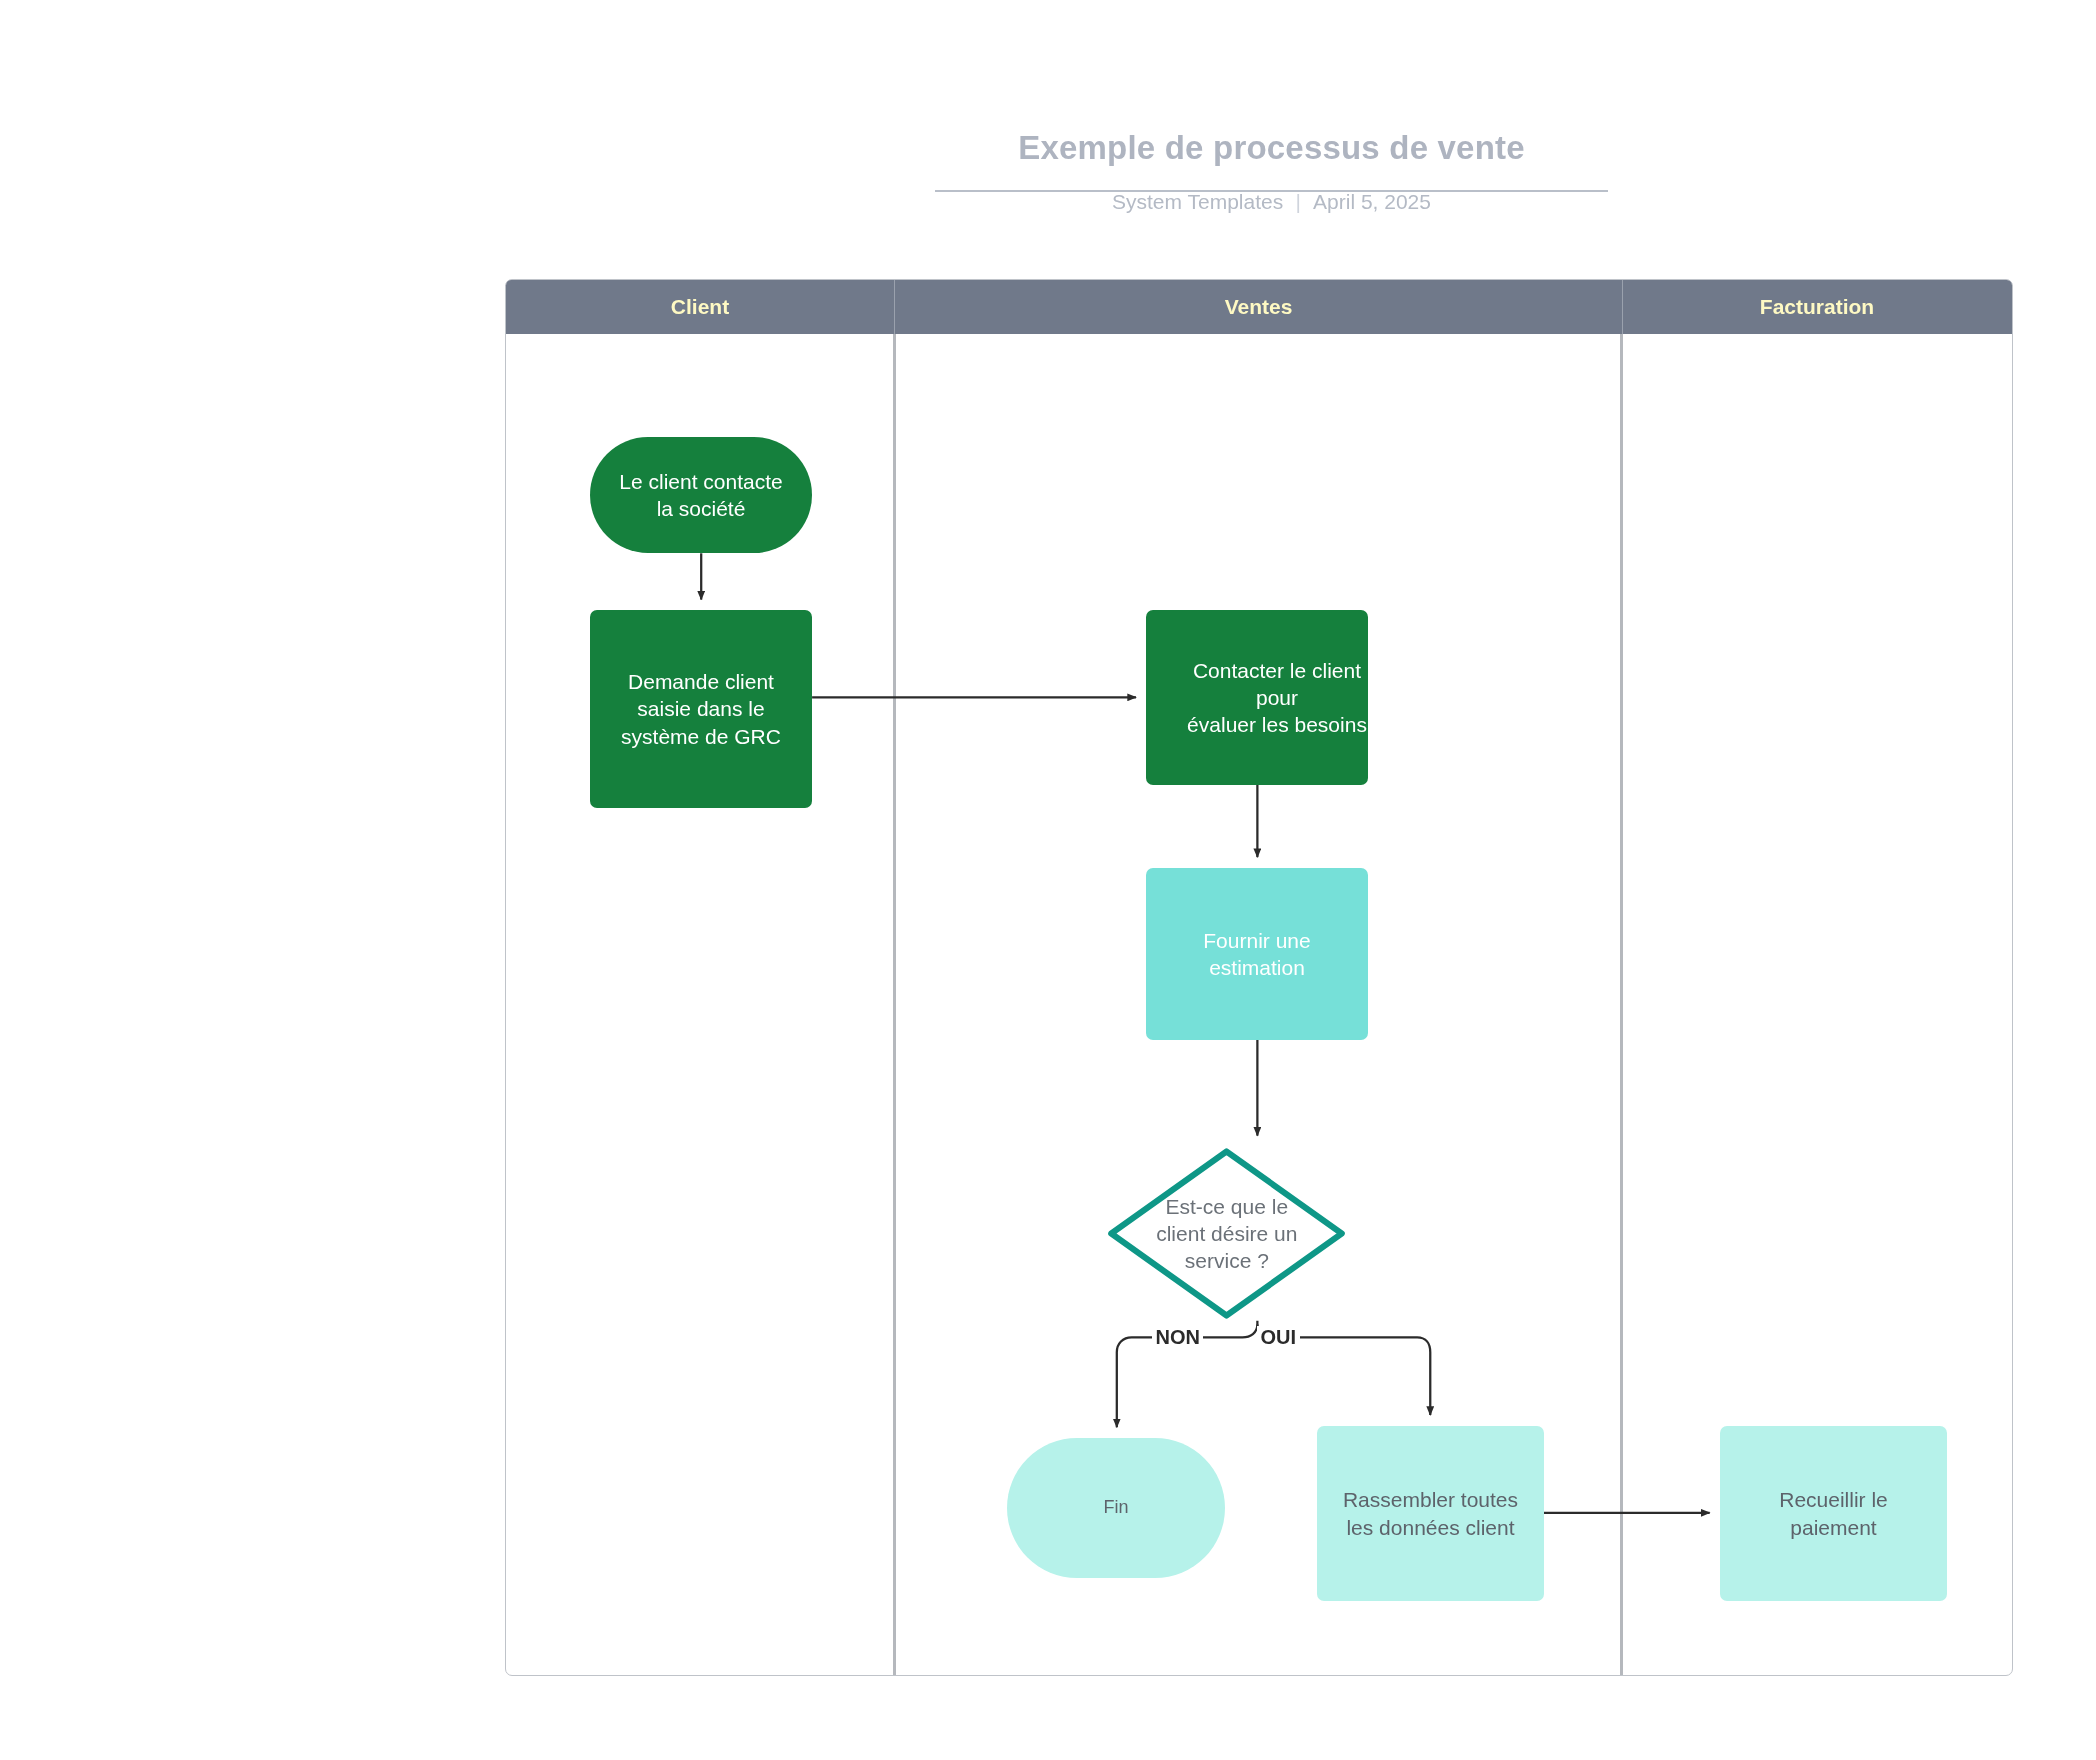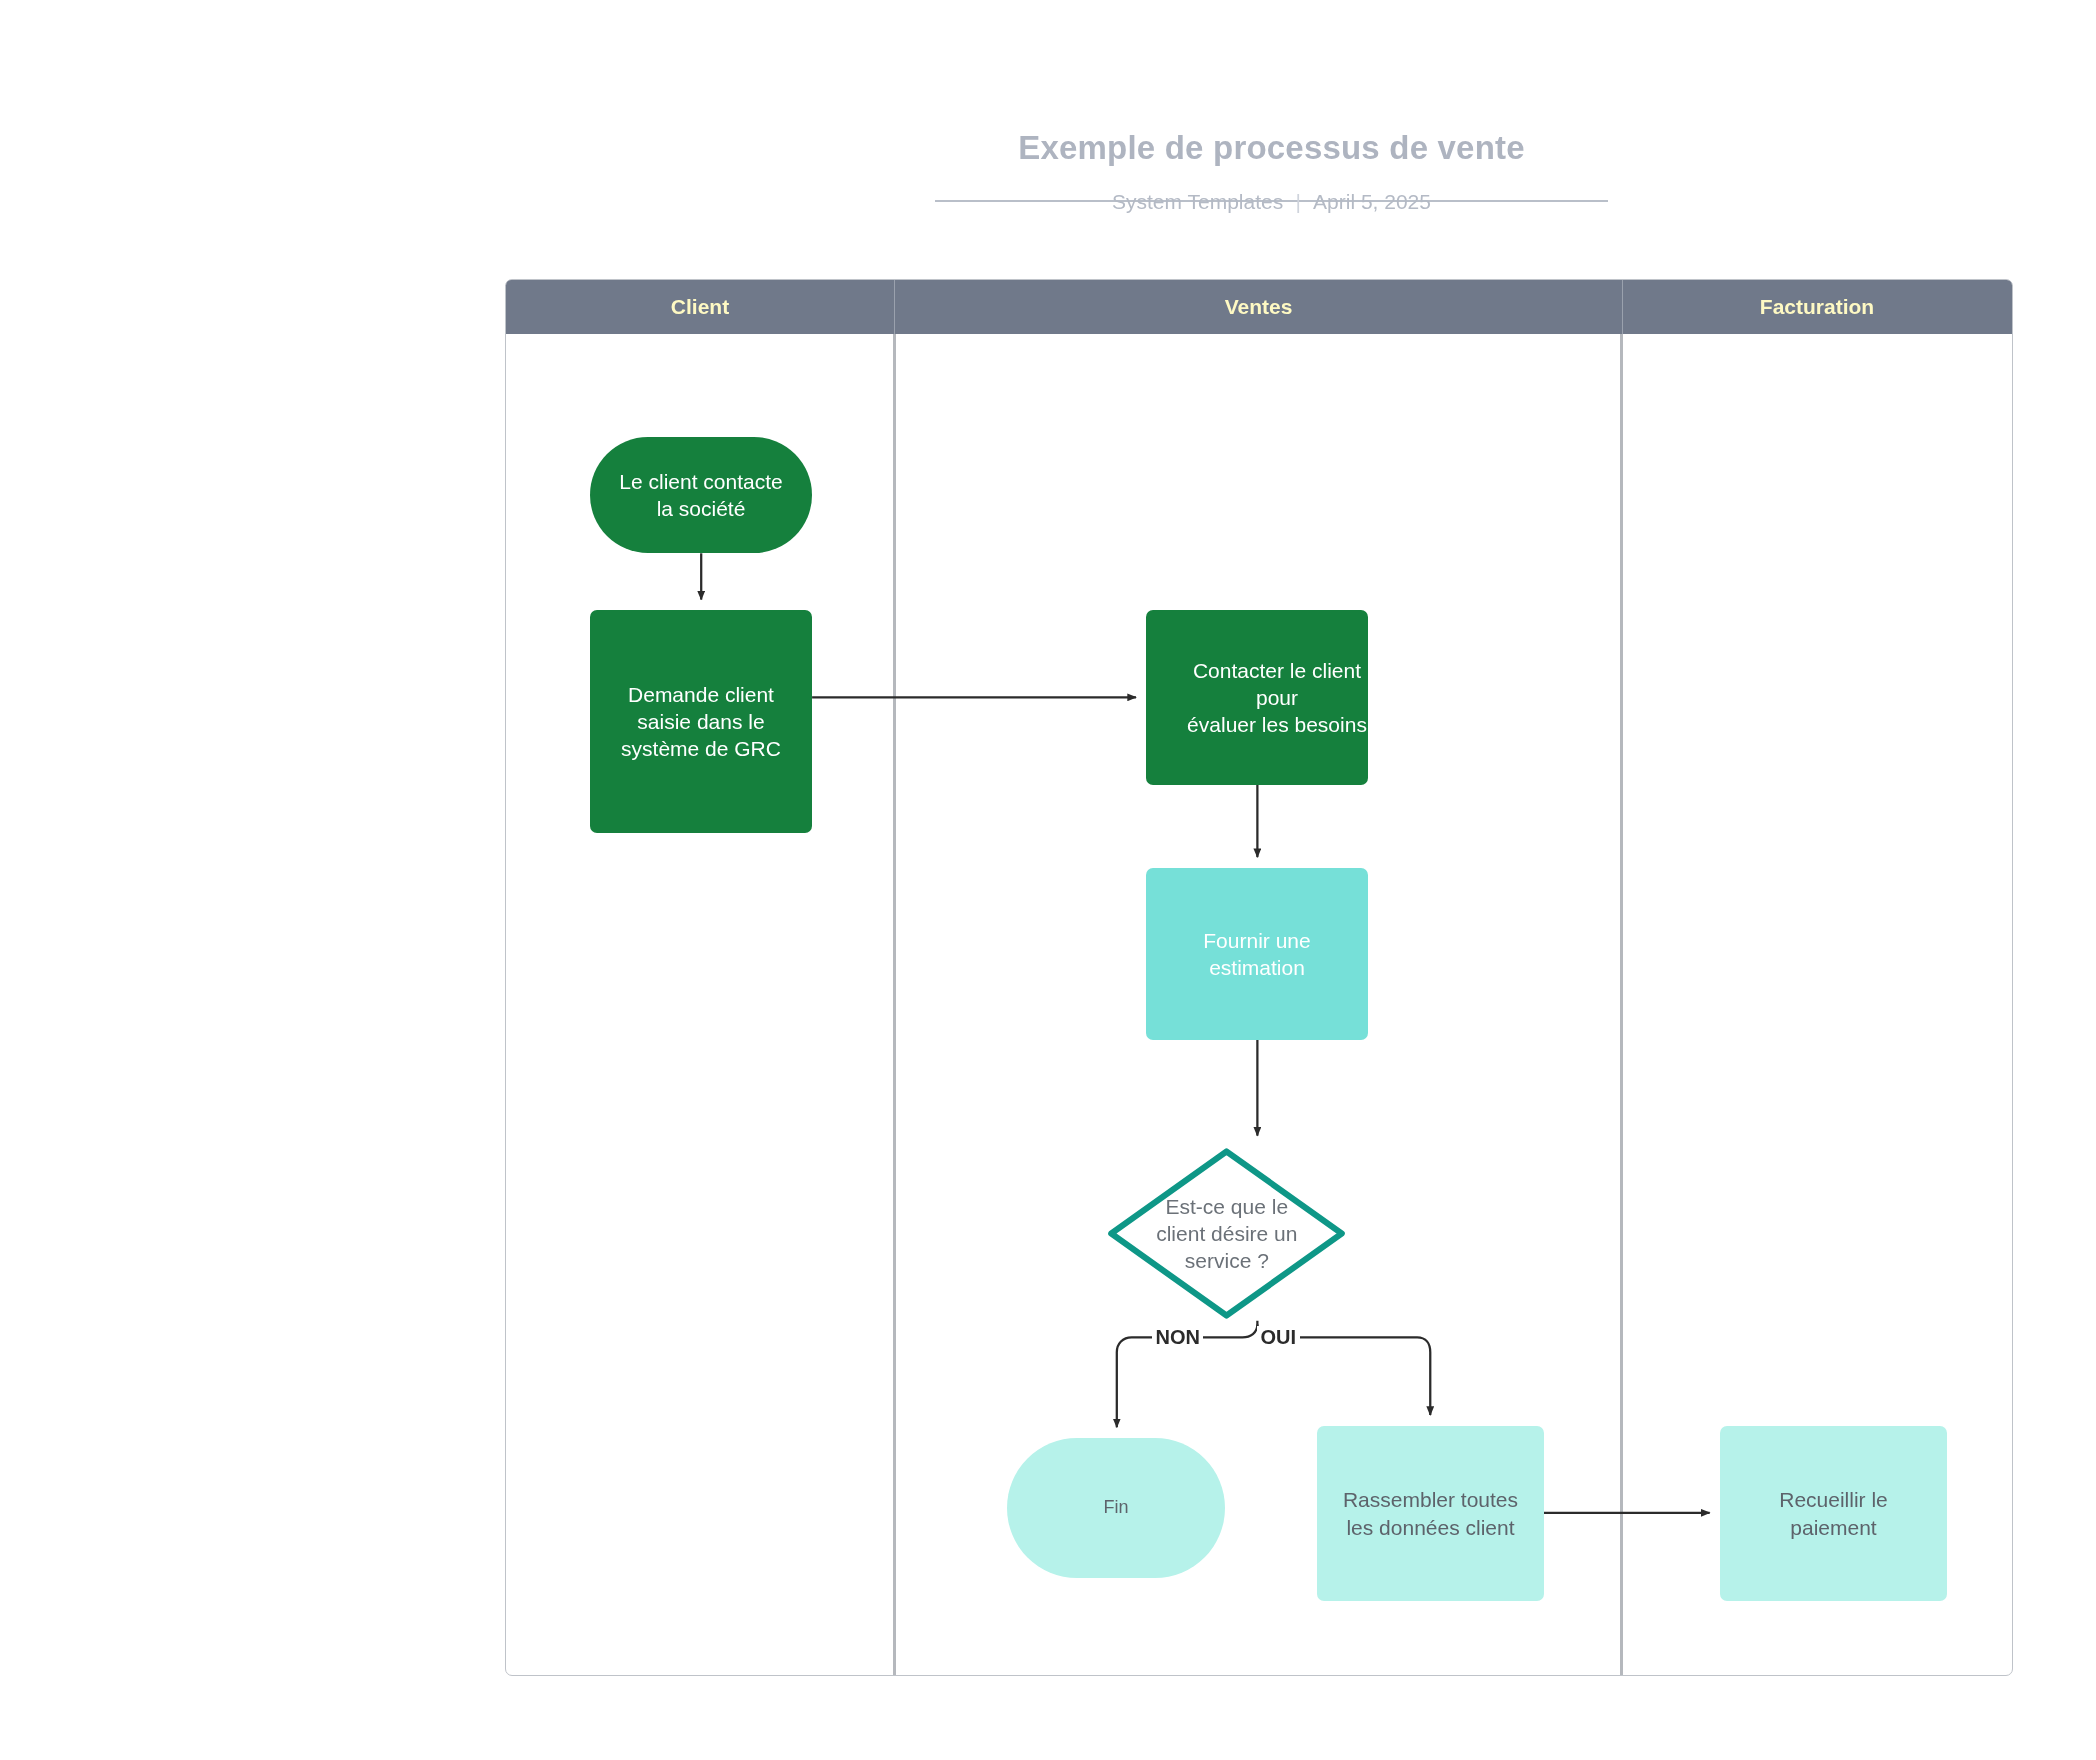--- a/index.html
+++ b/index.html
@@ -26,21 +26,21 @@
   #doc-title {
     position: absolute;
     left: 935px;
     top: 129px;
     width: 673px;
     text-align: center;
     font-size: 33px;
     font-weight: bold;
     color: #aeb4c0;
     letter-spacing: 0.2px;
-    padding-bottom: 33px;
+    padding-bottom: 23px;
     border-bottom: 2.6px solid #b9bfc9;
   }
   #doc-subtitle {
     position: absolute;
     left: 935px;
     top: 190px;
     width: 673px;
     text-align: center;
     font-size: 21px;
     color: #b4bac5;
@@ -130,21 +130,21 @@
 
   .shape-rect    { border-radius: 7px; }
   .shape-pill    { border-radius: 873px; }
 
   
   #node-start {
     left: 84px;  top: 157px;  width: 222px; height: 116px;
     font-size: 21px;
   }
   #node-crm {
-    left: 84px;  top: 330px;  width: 222px; height: 223px;
+    left: 84px;  top: 330px;  width: 222px; height: 198px;
     font-size: 21px;
   }
   #node-contact {
     left: 640px; top: 330px;  width: 222px; height: 175px;
     font-size: 21px;
     padding-left: 40px;
   }
   #node-estimate {
     left: 640px; top: 588px;  width: 222px; height: 172px;
     font-size: 21px;

